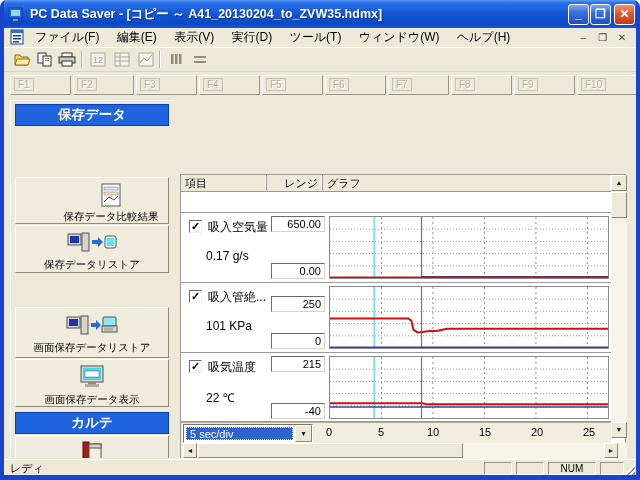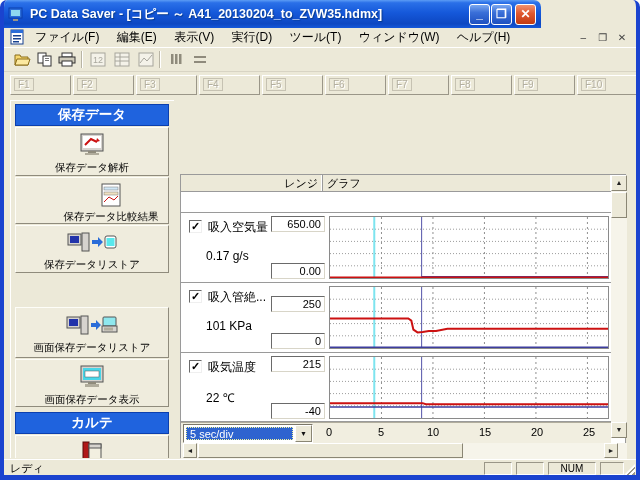--- a/index.html
+++ b/index.html
@@ -2,21 +2,21 @@
 <html><head>
 <meta charset="utf-8">
 <style>
   * { margin:0; padding:0; box-sizing:border-box; }
   html,body { width:640px; height:480px; }
   body { font-family:"Liberation Sans", sans-serif; font-size:12px; }
   #window { position:relative; width:640px; height:480px; background:#ece9d8;
             border-left:4px solid #1a43cf; border-right:4px solid #1a43cf; border-bottom:5px solid #1a43cf;
             border-radius:7px 7px 0 0; overflow:hidden; }
   
-  .titlebar { position:absolute; left:-4px; top:0; width:541px; height:28px;
+  .titlebar { position:absolute; left:-4px; top:0; width:640px; height:28px;
     background:linear-gradient(180deg,#5c9cf5 0%,#2a70e8 10%,#1558da 45%,#0d47c2 85%,#1558da 100%);
     border-radius:7px 7px 0 0; }
   .app-icon { position:absolute; left:8px; top:6px; width:16px; height:16px; }
   .title-text { position:absolute; left:30px; top:0; height:28px; line-height:28px; color:#fff;
     font-weight:bold; font-size:12.5px; text-shadow:1px 1px 1px #073a8c; white-space:nowrap; }
   .tb-btn { position:absolute; top:4px; width:21px; height:21px; border-radius:3px;
     border:1px solid #fff; color:#fff; font-weight:bold; text-align:center; line-height:19px; font-size:12px;
     background:linear-gradient(180deg,#7aa8f0 0%,#3a6fd8 40%,#1e50c0 100%); }
   .tb-btn.close { background:linear-gradient(180deg,#f0926e 0%,#e0572f 45%,#c23b12 100%); }
   
@@ -196,31 +196,20 @@
     <div class="fkey" style="left:258px"><span>F5</span></div>
     <div class="fkey" style="left:321px"><span>F6</span></div>
     <div class="fkey" style="left:384px"><span>F7</span></div>
     <div class="fkey" style="left:447px"><span>F8</span></div>
     <div class="fkey" style="left:510px"><span>F9</span></div>
     <div class="fkey" style="left:573px"><span>F10</span></div>
   </div>
 
   <div class="sidebar">
     <div class="sb-header" style="top:3px;">保存データ</div>
-    <div class="sb-btn" style="top:26px; height:49px;">
-      <svg class="ic" width="30" height="26" viewBox="0 0 30 26">
-        <rect x="4" y="1" width="22" height="17" fill="#d6d3ce" stroke="#555"></rect>
-        <rect x="6" y="3" width="18" height="12" fill="#fff"></rect>
-        <polyline points="8,12 14,6 20,9" fill="none" stroke="#cc1111" stroke-width="2"></polyline>
-        <polygon points="20,5 23,8 19,9" fill="#cc1111"></polygon>
-        <rect x="11" y="18" width="8" height="2" fill="#8f8b7c"></rect>
-          <rect x="8" y="20" width="14" height="2" fill="#b0ac9c"></rect>
-      </svg>
-      <span class="lbl">保存データ解析</span>
-    </div>
     <div class="sb-btn" style="top:76px; height:47px;padding-left:38px;">
       <svg class="ic" width="28" height="25" viewBox="0 0 28 25">
         <rect x="5" y="1" width="18" height="22" fill="#fff" stroke="#555"></rect>
         <rect x="7" y="4" width="14" height="3" fill="#cfe6f5" stroke="#777" stroke-width=".5"></rect>
         <rect x="7" y="9" width="14" height="3" fill="#efe0c0" stroke="#777" stroke-width=".5"></rect>
         <polyline points="7,19 12,14 17,17 21,13" fill="none" stroke="#cc1111"></polyline>
       </svg>
       <span class="lbl">保存データ比較結果</span>
     </div>
     <div class="sb-btn" style="top:124px; height:48px;">
@@ -264,20 +253,21 @@
       <svg class="ic" width="26" height="20" viewBox="0 0 26 20">
         <rect x="4" y="1" width="6" height="19" fill="#b01818" stroke="#5a0b0b"></rect>
         <rect x="10" y="3" width="12" height="15" fill="#f2efe0" stroke="#555"></rect>
         <rect x="10" y="3" width="12" height="4" fill="#d6d3ce" stroke="#555"></rect>
       </svg>
     </div>
   </div>
 
   <div class="table">
     <div class="thead">
+      <div class="th" style="left:0; width:86px;">項目</div>
       <div class="th" style="left:86px; width:56px; text-align:right;">レンジ</div>
       <div class="th" style="left:142px; width:288px; border-right:none;">グラフ</div>
     </div>
     <div class="whiteband"></div>
 
     <div class="sb-vert-track"></div>
     <div class="scroll-btn" style="left:430px; top:0; width:16px; height:16px; line-height:14px;">▲</div>
     <div class="sb-thumb" style="left:430px; top:17px; width:16px; height:26px;"></div>
     <div class="scroll-btn" style="left:430px; top:247px; width:16px; height:16px; line-height:14px;">▼</div>
 

